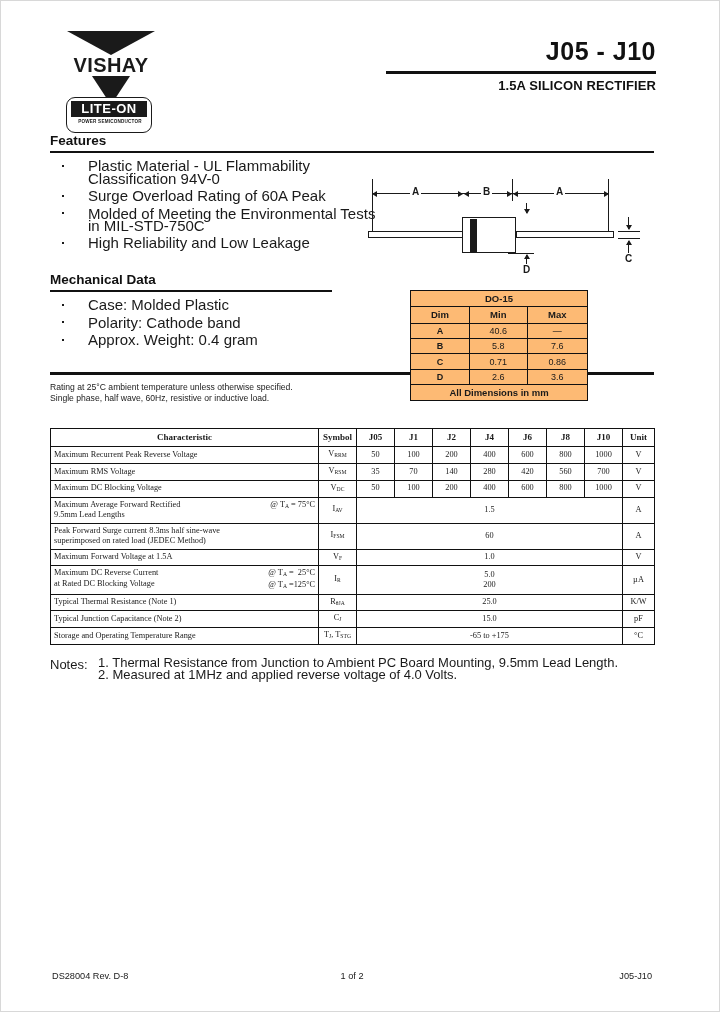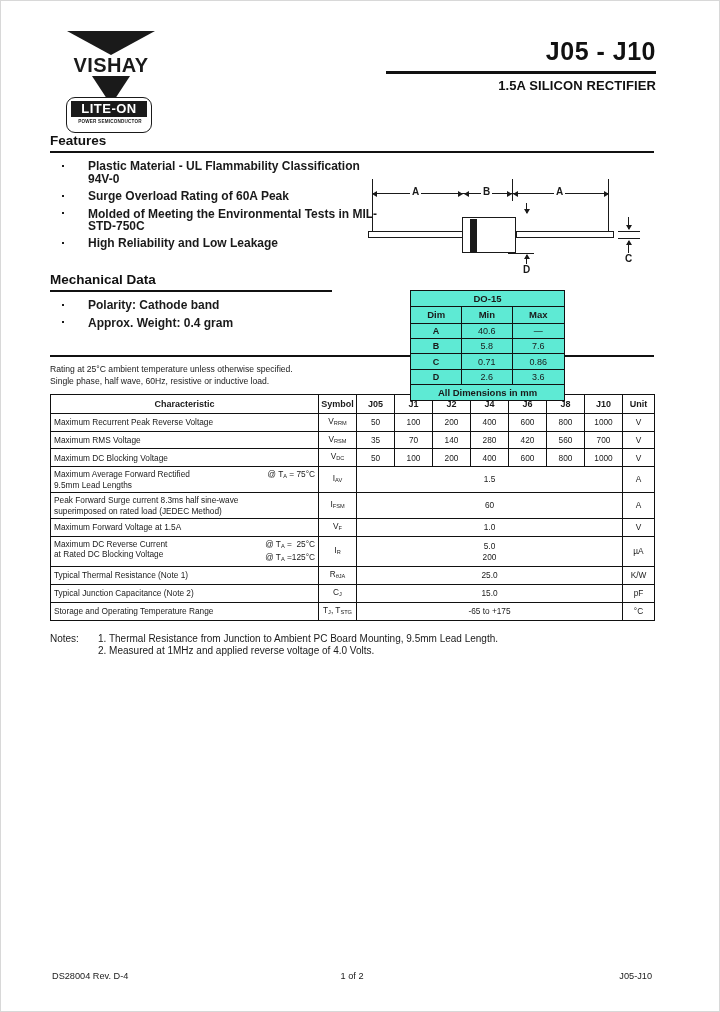--- a/index.html
+++ b/index.html
@@ -114,25 +114,24 @@
     margin: 0;
   }
   .sec-rule-full { width: 604px; height: 2.4px; background: #111; margin-top: 1px; }
   .sec-rule-half { width: 282px; height: 2.4px; background: #111; margin-top: 1px; }
 
   
   ul.bul { list-style: none; margin: 7px 0 0 0; padding: 0; }
   ul.bul li {
     position: relative;
     padding-left: 38px;
-    font-size: 12px;
+    font-size: 15px;
     color: #1a1a1a;
     line-height: 12.4px;
     margin-bottom: 5px;
-    font-weight: bold;
   }
   ul.bul li .dot {
     position: absolute; left: 12px; top: 4.5px;
     width: 2.2px; height: 2.2px; background: #1a1a1a;
   }
 
   
   .cols { position: relative; }
   .col-left { width: 330px; }
   .col-right {
@@ -177,44 +176,45 @@
     position: absolute;
     border: 1.6px solid #1a1a1a;
     background: #fff;
   }
   .cath-band { position: absolute; background: #1a1a1a; }
   .lead { position: absolute; border: 1.4px solid #1a1a1a; background: #fff; }
 
   
   table.do15 {
     border-collapse: collapse;
-    width: 155px;
+    width: 178px;
     margin-left: 42px;
     border: 1.8px solid #111;
-    background: #5eead4;
+    background: #fdba74;
   }
   table.do15 td {
     border: 1px solid #111;
     font-size: 9px;
     text-align: center;
     padding: 2.2px 2px;
     color: #1a1a1a;
   }
   table.do15 td.hd { font-weight: bold; font-size: 9.5px; }
   table.do15 tr.thick td { border-bottom-width: 1.8px; }
   table.do15 td.dimname { font-weight: bold; }
 
   
   .rating-note { font-size: 8.6px; color: #1a1a1a; line-height: 11.5px; margin-top: 7px; }
   table.ratings {
     border-collapse: collapse;
     width: 604px;
-    margin-top: 7px;
+    margin-top: 23px;
     border: 1.8px solid #111;
     table-layout: fixed;
+    font-family: Liberation Serif, serif;
   }
   table.ratings td {
     border: 1px solid #111;
     font-size: 8.3px;
     color: #1a1a1a;
     padding: 2px 3px;
     vertical-align: middle;
     line-height: 10.5px;
   }
   table.ratings tr.hdr td {
@@ -223,21 +223,21 @@
     font-size: 9px;
     border-bottom: 1.8px solid #111;
     padding: 3.5px 2px;
   }
   td.c { text-align: center; }
   td.charq { position: relative; }
   .cond { float: right; text-align: right; white-space: nowrap; }
   sub { font-size: 0.68em; vertical-align: -0.22em; }
 
   
-  .notes { margin-top: 12px; font-size: 10px; color: #1a1a1a; position: relative; padding-left: 0; }
+  .notes { margin-top: 12px; font-size: 13px; color: #1a1a1a; position: relative; padding-left: 0; }
   .notes .nlabel { position: absolute; left: 0; top: 0; }
   .notes .nlist { margin-left: 48px; line-height: 12px; }
   .footer {
     position: absolute; left: 0; bottom: 14px;
     width: 604px;
     font-size: 9.2px;
     color: #1a1a1a;
   }
   .footer .fl { position: absolute; left: 2px; }
   .footer .fc { position: absolute; left: 0; width: 604px; text-align: center; }
@@ -323,20 +323,21 @@
           <div class="dim-label" style="left:255px; top:78px;">C</div>
         </div>
       </div>
     </div>
 
     <div class="cols" style="margin-top:22px;">
       <div class="col-left">
         <div class="sec-head">Mechanical Data</div>
         <div class="sec-rule-half"></div>
         <ul class="bul">
+          <li><span class="dot"></span><span>Case: Molded Plastic</span></li>
           <li><span class="dot"></span><span>Polarity: Cathode band</span></li>
           <li><span class="dot"></span><span>Approx. Weight: 0.4 gram</span></li>
         </ul>
       </div>
 
       <div class="col-right" style="top:18px;">
         <table class="do15">
           <tbody>
               <tr class="thick">
             <td class="hd" colspan="3">DO-15</td>
@@ -506,19 +507,19 @@
 
     <div class="notes">
       <span class="nlabel">Notes:</span>
       <div class="nlist">
         <div>1. Thermal Resistance from Junction to Ambient PC Board Mounting, 9.5mm Lead Length.</div>
         <div>2. Measured at 1MHz and applied reverse voltage of 4.0 Volts.</div>
       </div>
     </div>
 
     <div class="footer">
-      <span class="fl">DS28004 Rev. D-4</span>
+      <span class="fl">DS28004 Rev. D-8</span>
       <span class="fc">1 of 2</span>
       <span class="fr">J05-J10</span>
     </div>
 
   </div>
 </div>
 
 </body></html>

